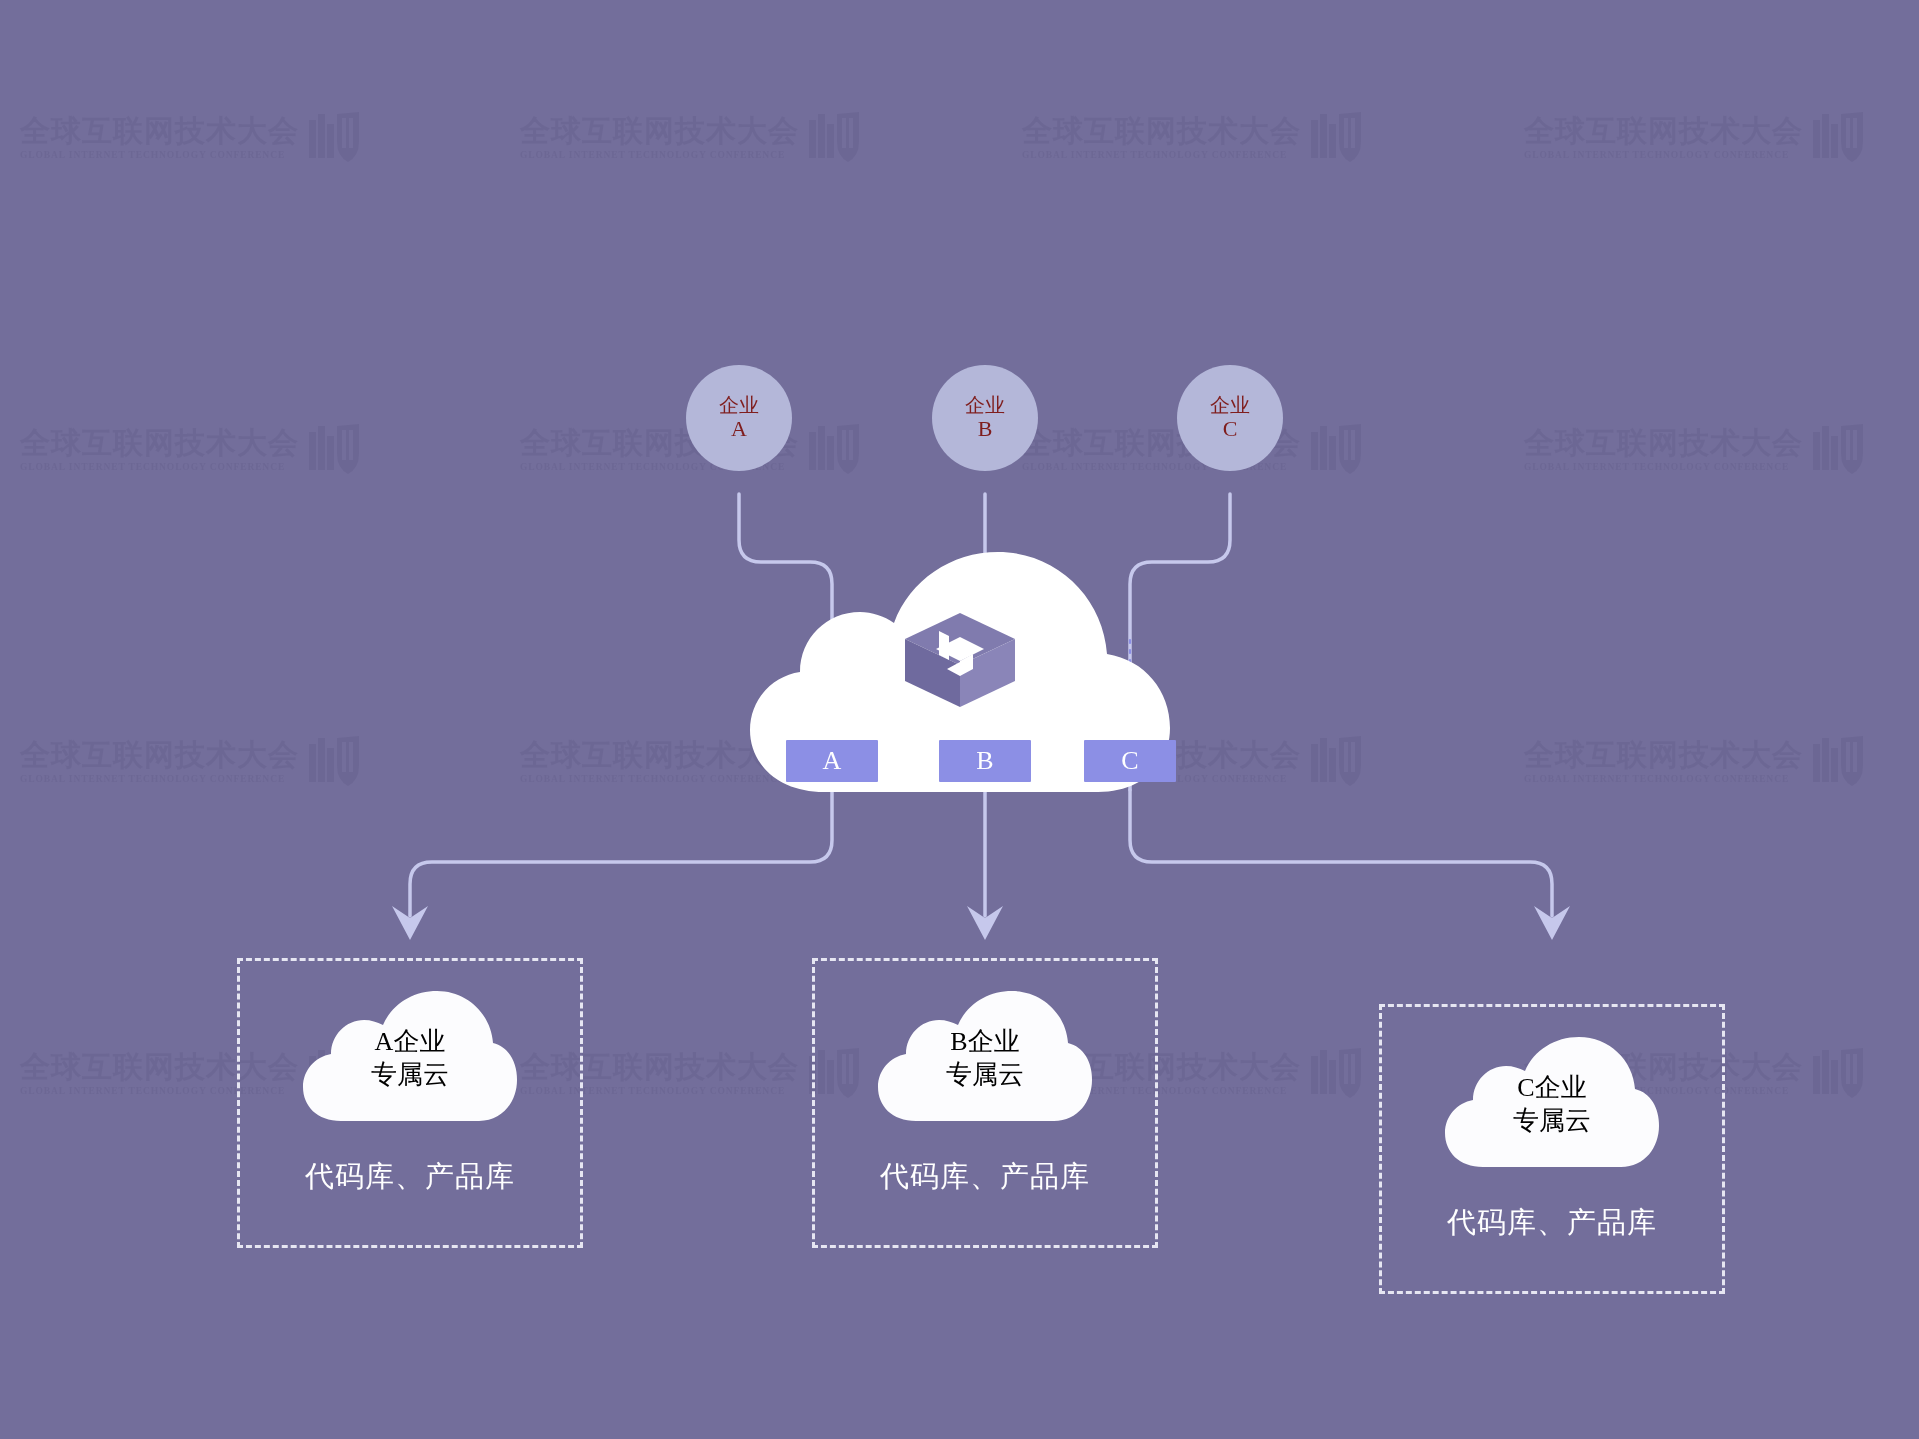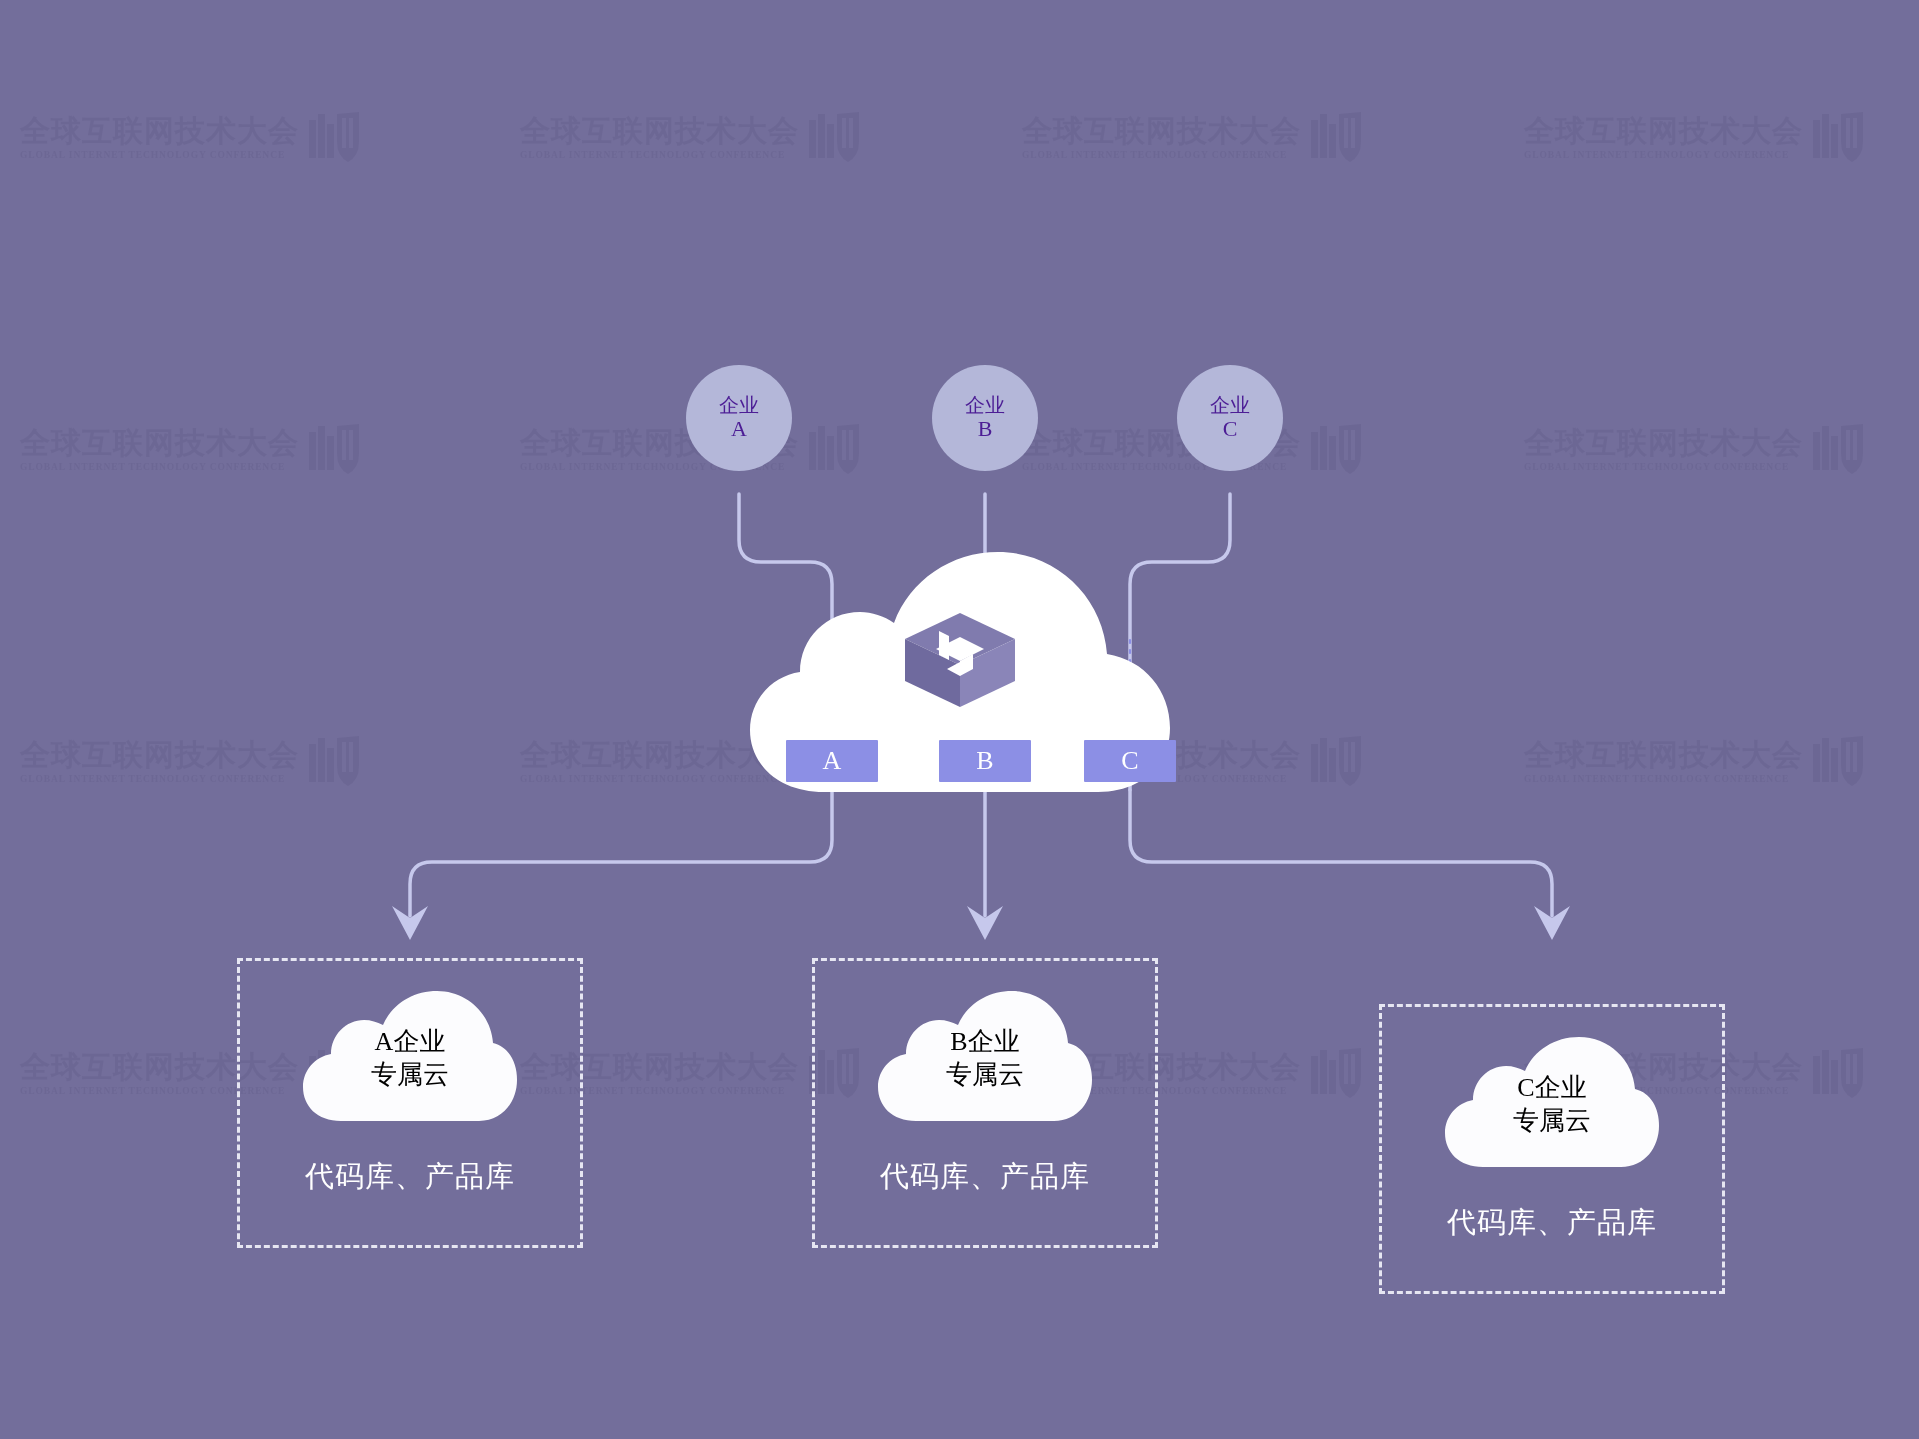--- a/index.html
+++ b/index.html
@@ -46,21 +46,21 @@
   
   #diagram{position:absolute;inset:0;z-index:4;}
   svg.links{position:absolute;left:0;top:0;width:1919px;height:1439px;z-index:3;pointer-events:none;}
 
   .ent-circle{
     position:absolute;
     width:106px;height:106px;border-radius:50%;
     background:#b4b7d9;
     display:flex;flex-direction:column;
     align-items:center;justify-content:center;
-    color:#4c1d95;
+    color:#7f1d1d;
     z-index:5;
     line-height:1.12;
   }
   .ent-circle .c-cn{font-size:20px;}
   .ent-circle .c-id{font-size:22px;}
 
   
   #main-cloud{
     position:absolute;
     left:742px;top:552px;

